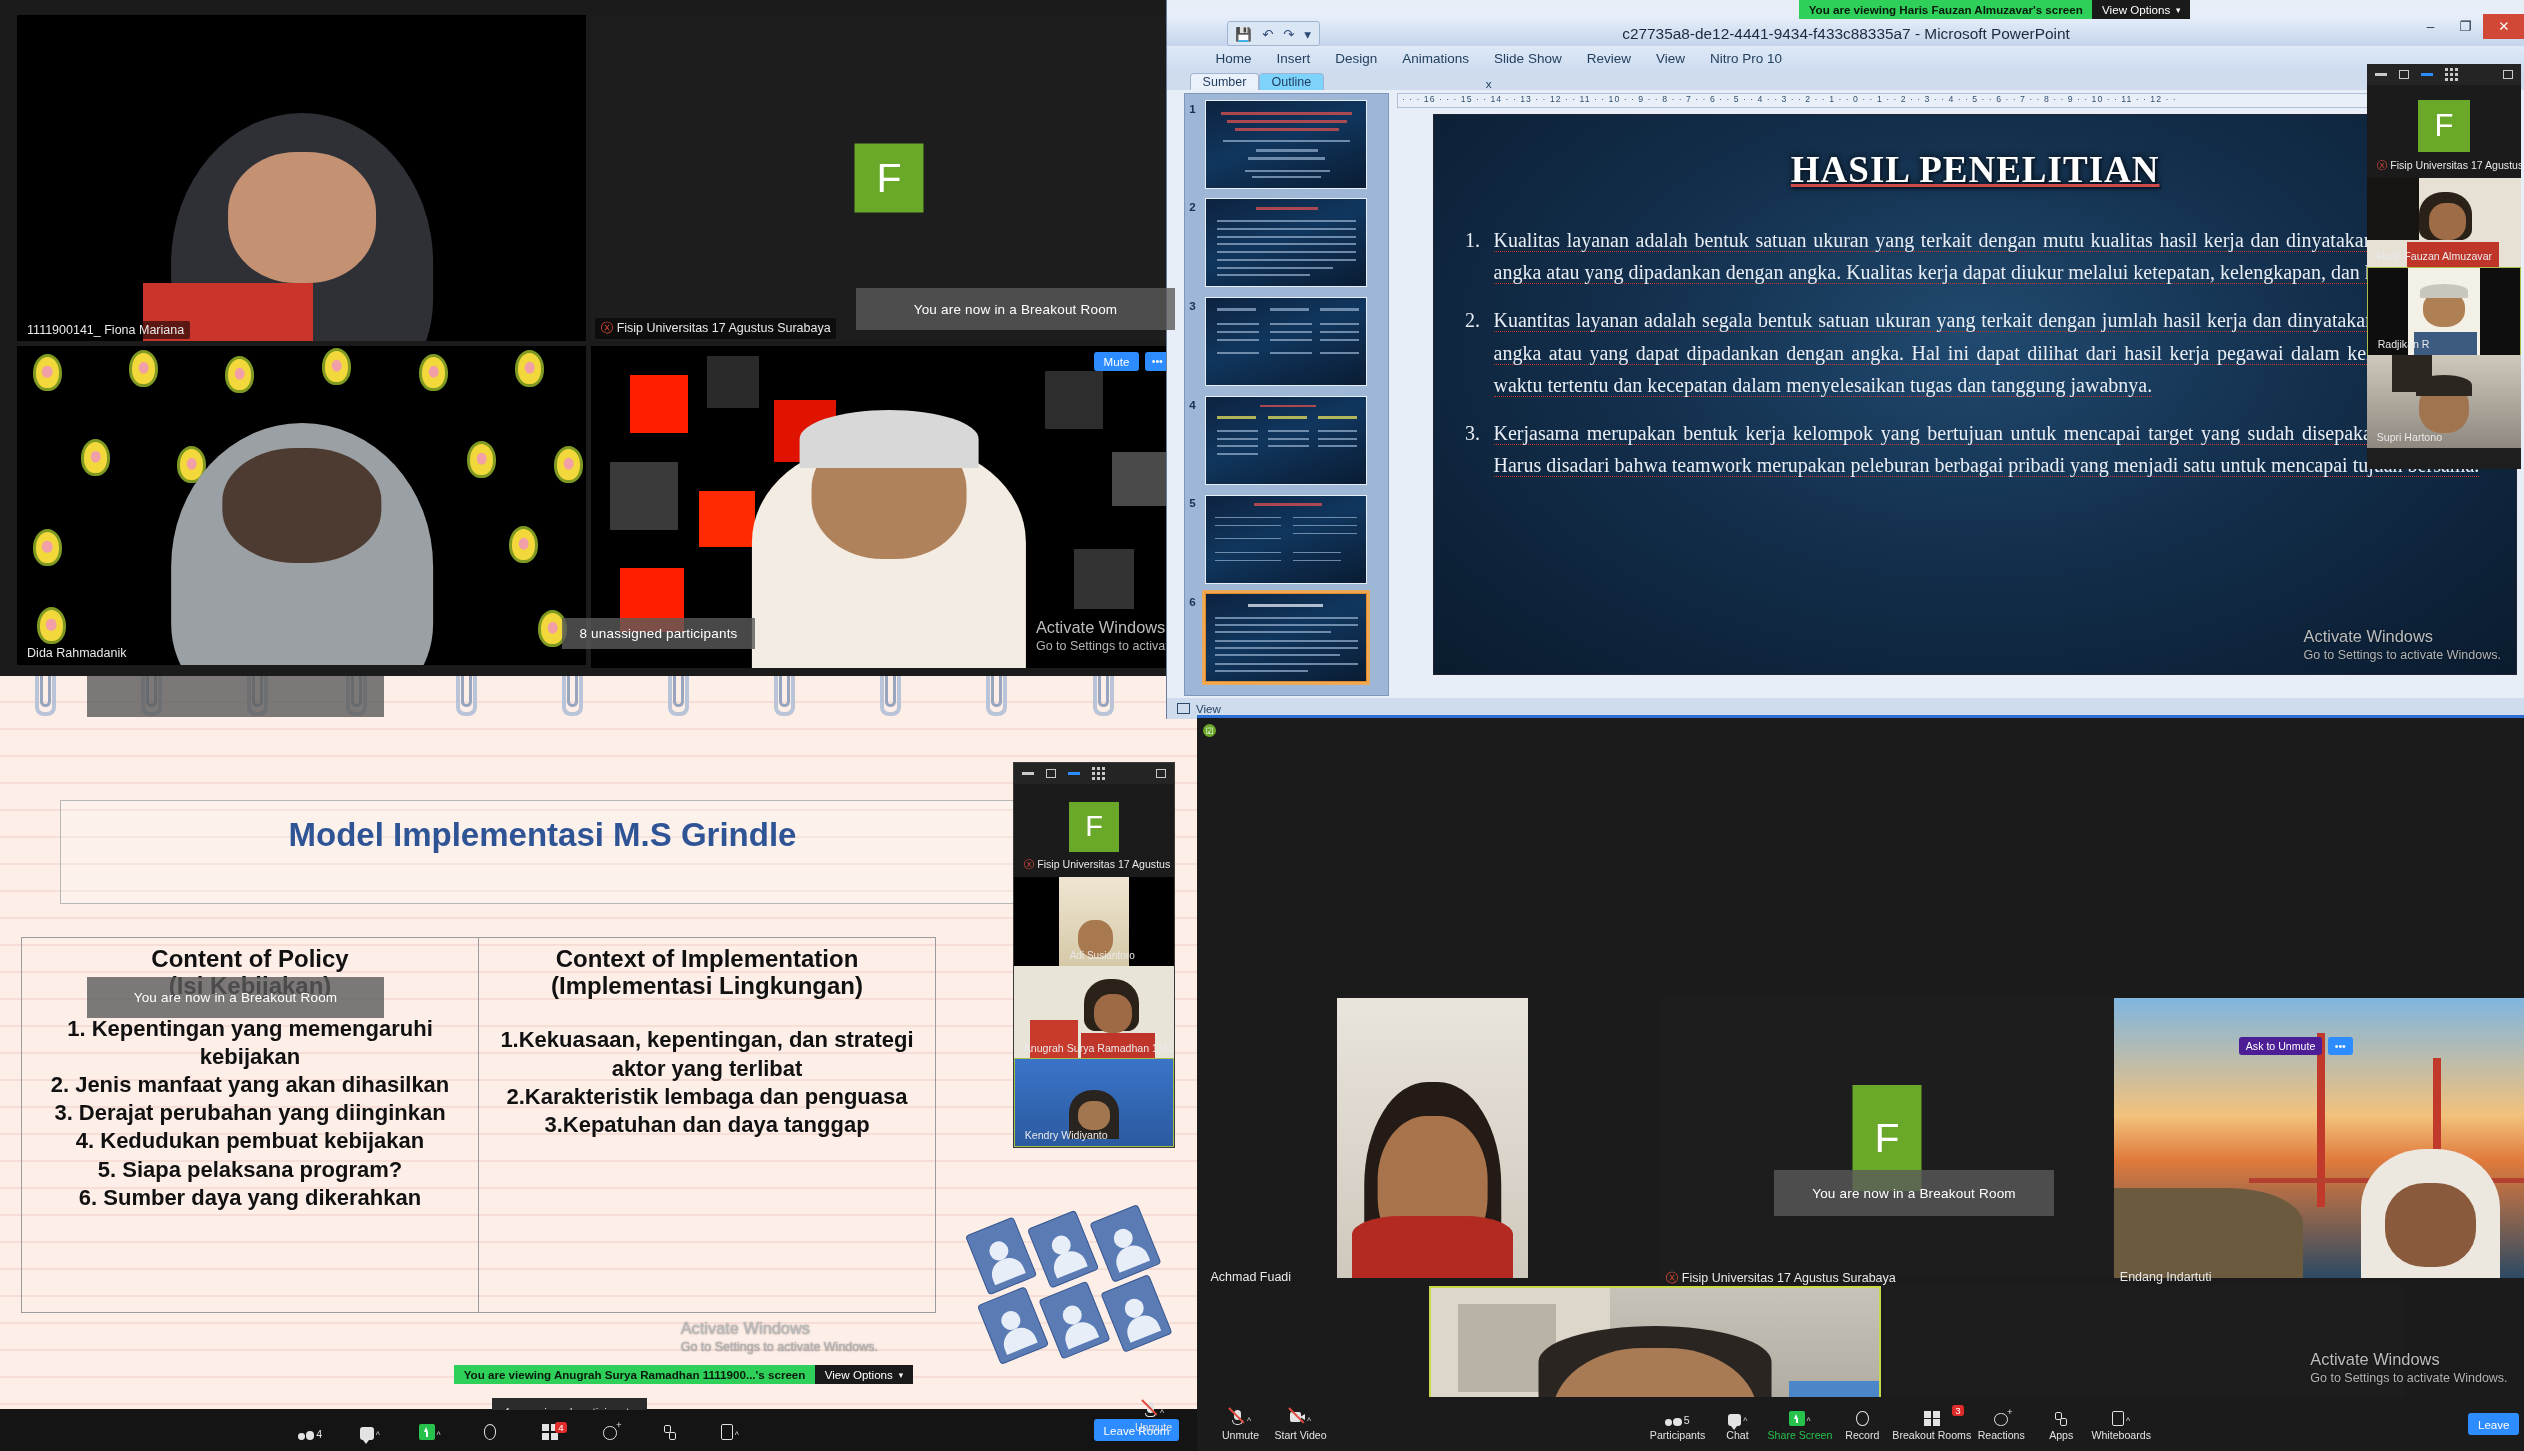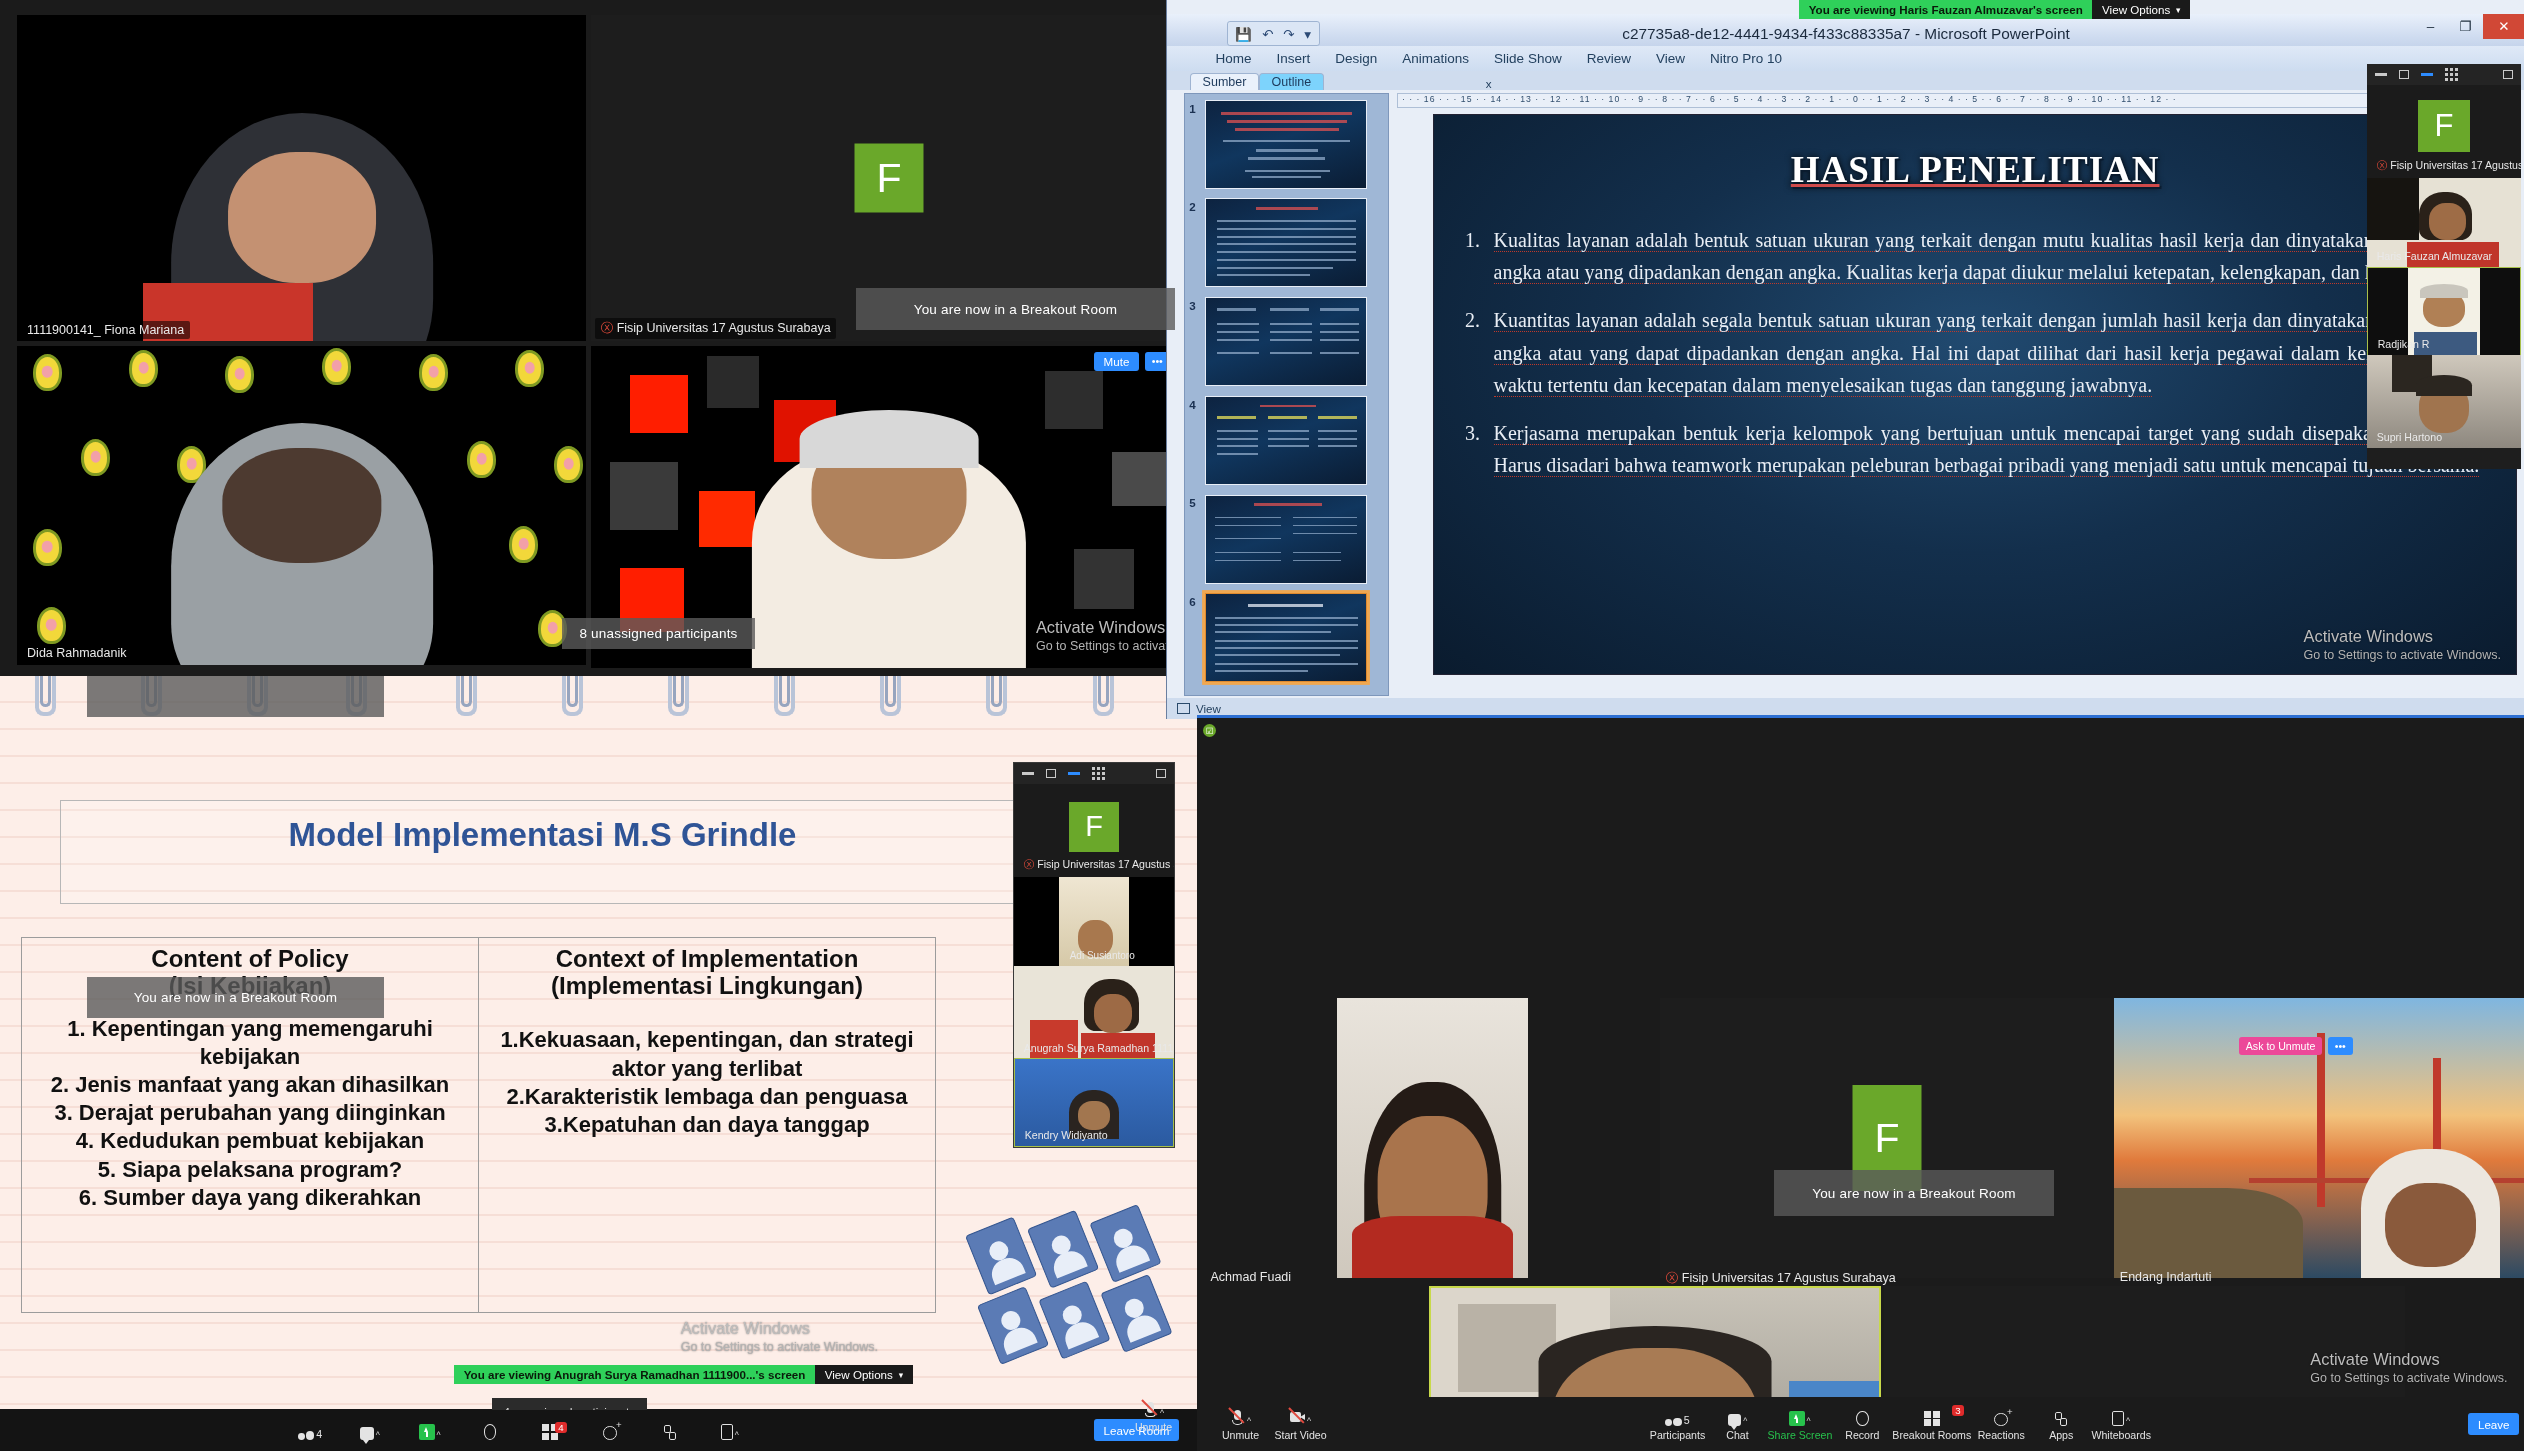--- a/index.html
+++ b/index.html
@@ -196,21 +196,21 @@
   .tb-item{ display:flex; flex-direction:column; align-items:center; justify-content:center;
      min-width:60px; color:#e3e3e3; font-size:10.6px; gap:2.9px; position:relative;}
   .tb-item .lbl{ white-space:nowrap; }
   .tb-icon{ height:19.3px; display:flex; align-items:flex-end; }
   .caret{ font-size:8.7px; color:#cfcfcf; margin-left:1.9px;}
   .badge{ position:absolute; top:-1.9px; right:7.7px; background:#e02b2b; color:#fff;
      font-size:9.7px; border-radius:2.9px; padding:0 2.9px; }
   .cnt{ font-size:10.6px; color:#e3e3e3; margin-left:1.9px; }
   .leavebtn{ background:#2d8cff; color:#fff; font-size:11.6px; padding:4.8px 9.7px;
      border-radius:2.9px; }
-  .asktounmute{ background:#ec4899; color:#fff; font-size:10.6px; padding:2.9px 6.8px;
+  .asktounmute{ background:#4c1d95; color:#fff; font-size:10.6px; padding:2.9px 6.8px;
      border-radius:2.9px;}
   .dots{ background:#2d8cff; color:#fff; font-size:10.6px; padding:2.9px 6.8px; border-radius:2.9px;}
 
   
   .ic-mic,.ic-cam{ position:relative; width:15.4px; height:17.4px;}
   .ic-mic .body{ position:absolute; left:3.9px; top:1px; width:7.7px; height:10.6px;
      background:#e3e3e3; border-radius:3.9px;}
   .ic-mic .base{ position:absolute; left:1.9px; top:11.6px; width:11.6px; height:4.8px;
      border:1.9px solid #e3e3e3; border-top:none; border-radius:0 0 6.8px 6.8px;}
   .ic-cam .body{ position:absolute; left:0; top:2.9px; width:11.6px; height:10.6px;

